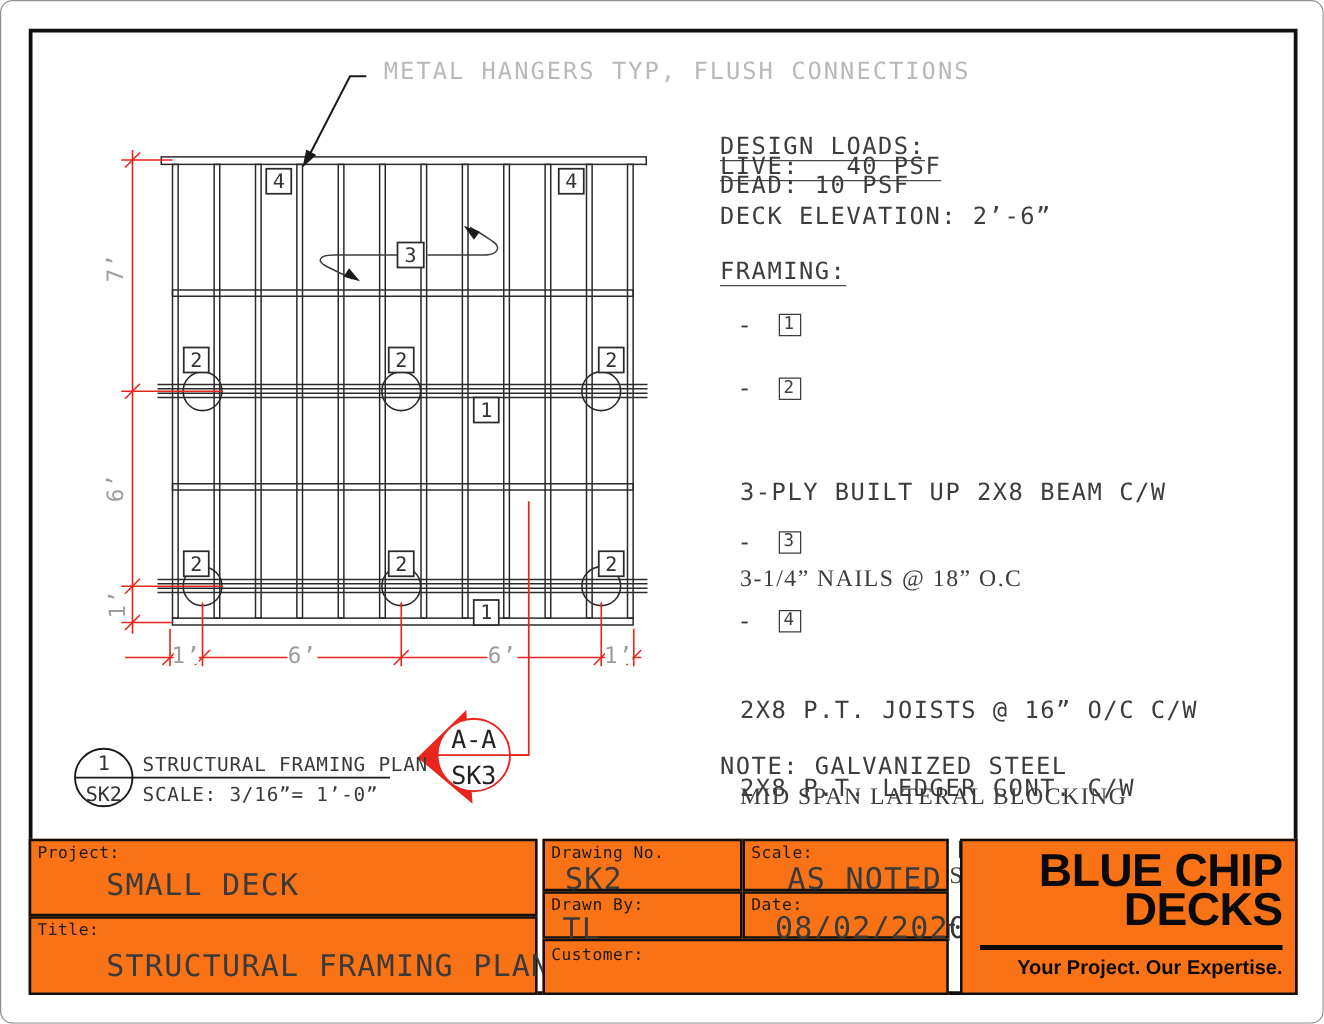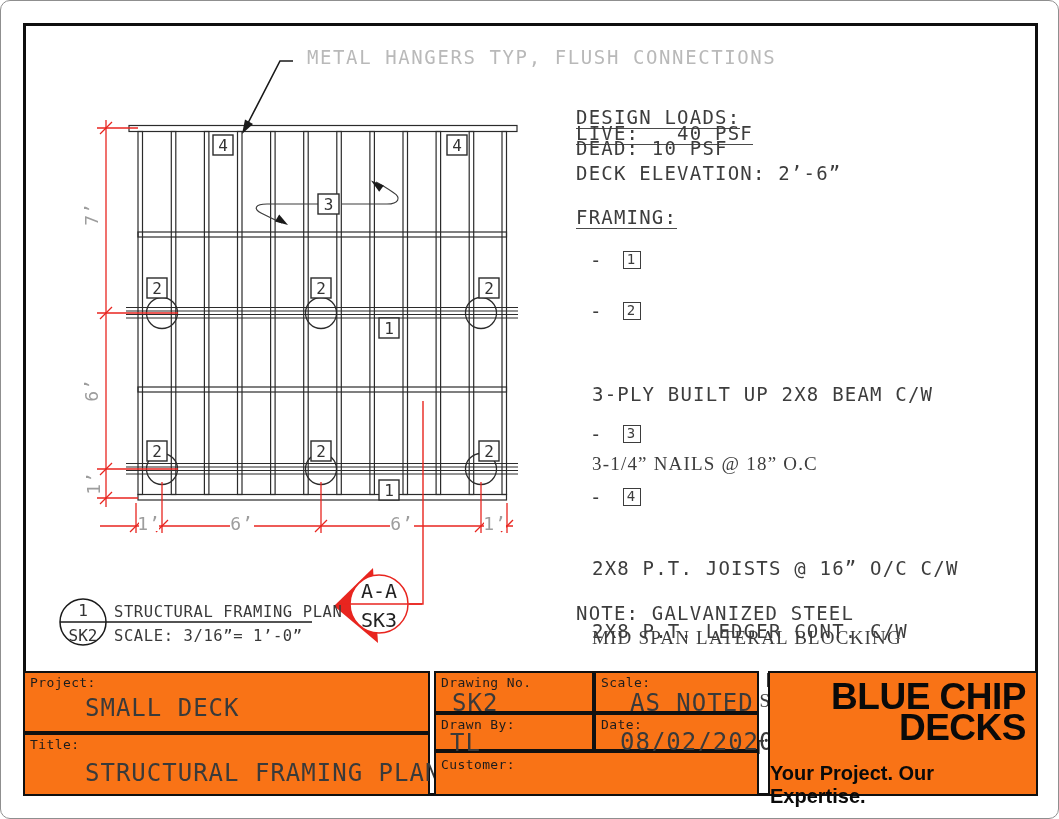--- a/index.html
+++ b/index.html
@@ -22,21 +22,21 @@
   svg text{font-family:"DejaVu Sans Mono","Liberation Mono",monospace;}
   
   .tblock{position:absolute;left:22px;top:670px;width:1015px;height:125px;}
   .tb-box{position:absolute;border:2.6px solid #101010;box-sizing:border-box;background:#f97316;}
   .tb-label{position:absolute;left:5px;top:2px;font-size:13px;color:#1c1c1c;letter-spacing:0.4px;white-space:pre;}
   .tb-value{position:absolute;font-size:24px;color:#3a3a3a;letter-spacing:1px;white-space:pre;}
   .logo-box{display:flex;flex-direction:column;align-items:flex-end;padding:8px 10px 0 0;}
   .logo-line{font-family:"Liberation Sans",sans-serif;font-weight:bold;font-size:37px;line-height:31px;
     color:#0a0a0a;letter-spacing:-0.5px;}
   .logo-bar{width:242px;height:3.6px;background:#0a0a0a;margin-top:13px;}
-  .logo-tag{font-family:"Liberation Sans",sans-serif;font-weight:bold;font-size:20px;color:#0a0a0a;margin-top:6px;}
+  .logo-tag{font-family:"Liberation Sans",sans-serif;font-weight:bold;font-size:16px;color:#0a0a0a;margin-top:6px;}
 </style>
 </head>
 <body>
 
 <div class="sheet">
   <div class="frame"></div>
 
   <svg style="position:absolute;left:0;top:0;" width="1059" height="665" viewBox="0 0 1059 665">
 
     <g stroke="#2b2b2b" stroke-width="1.2" fill="none">

